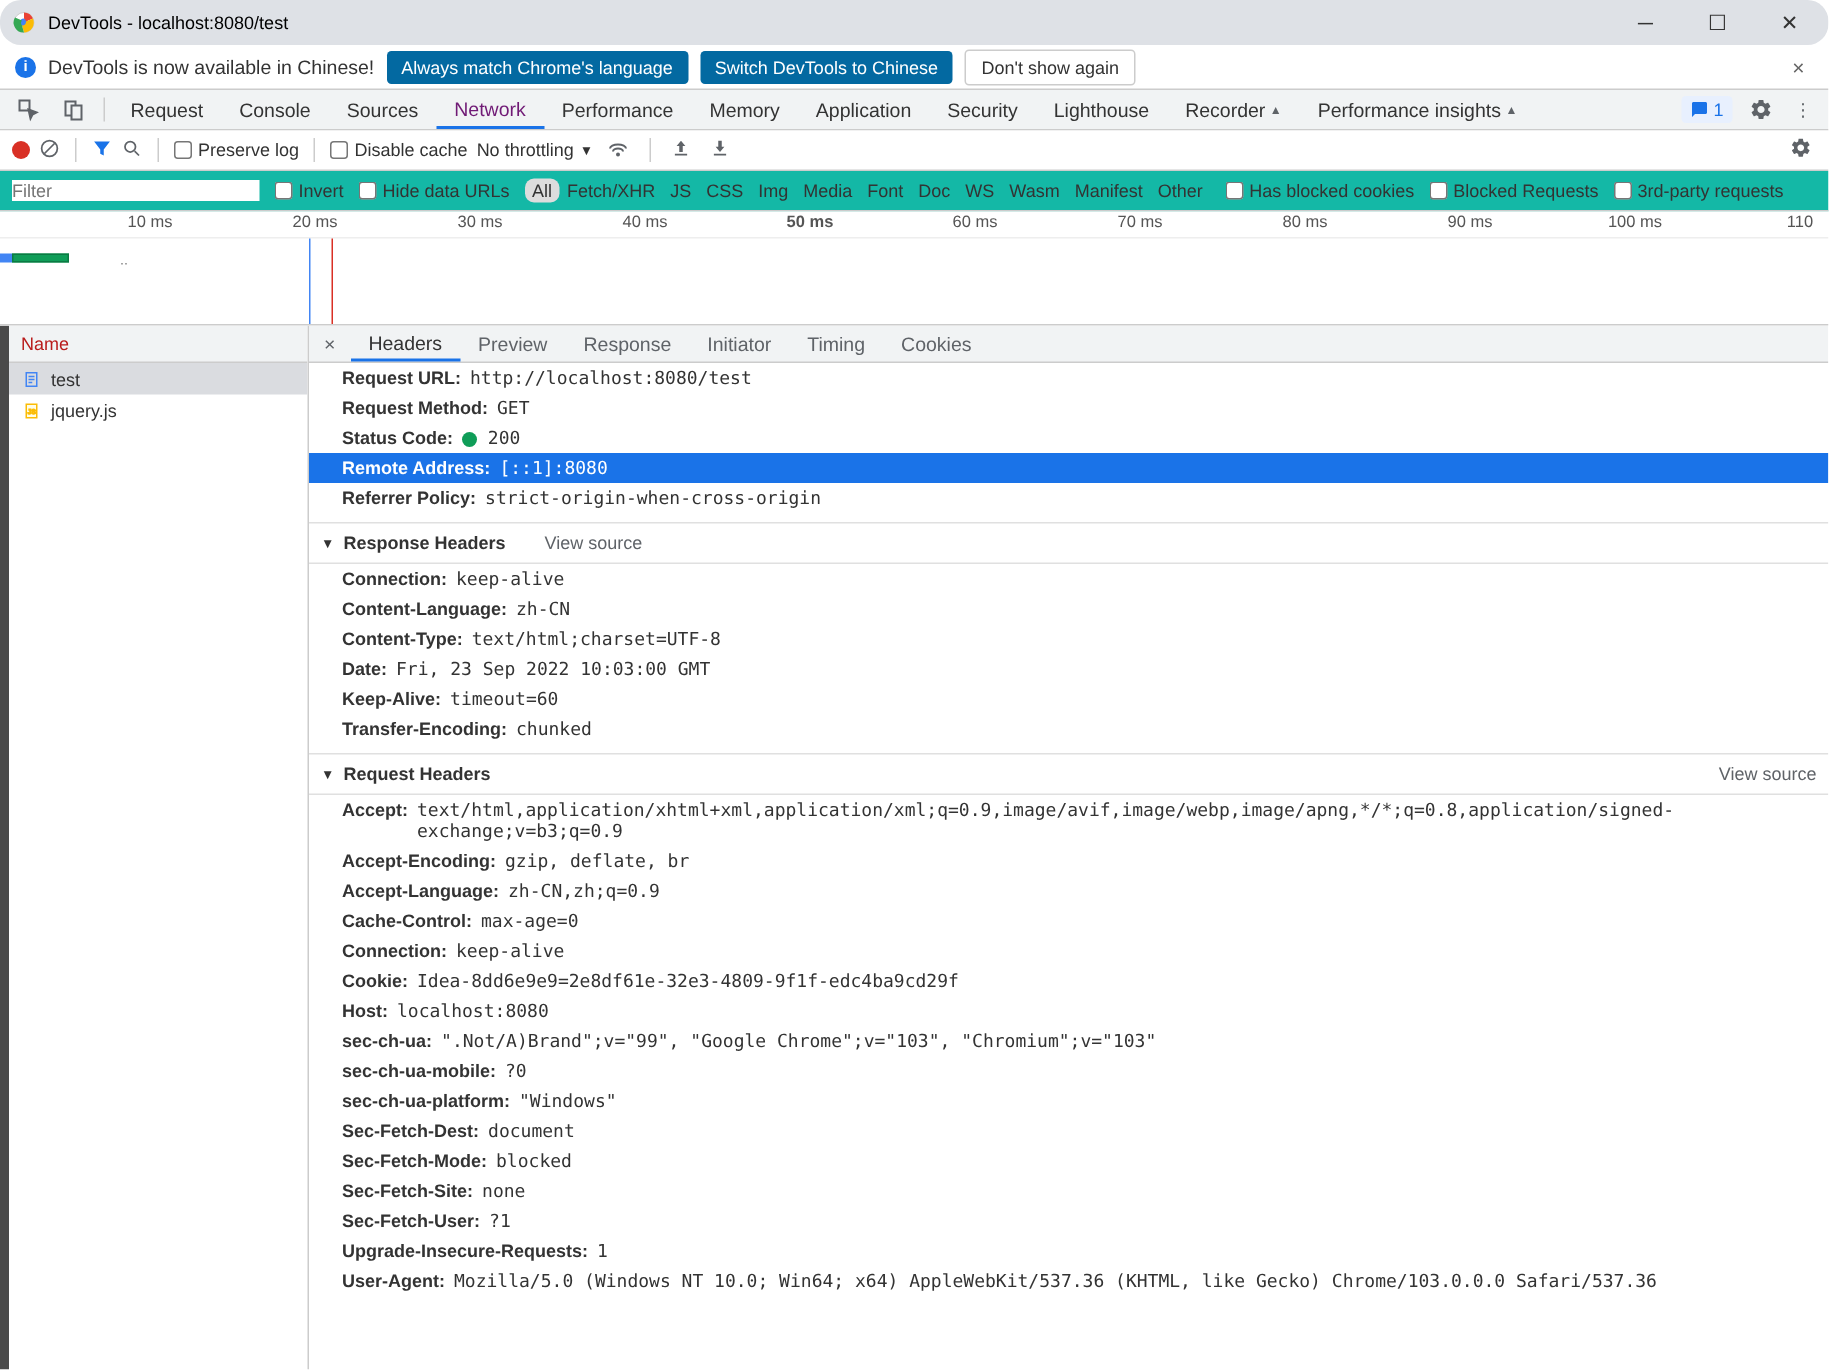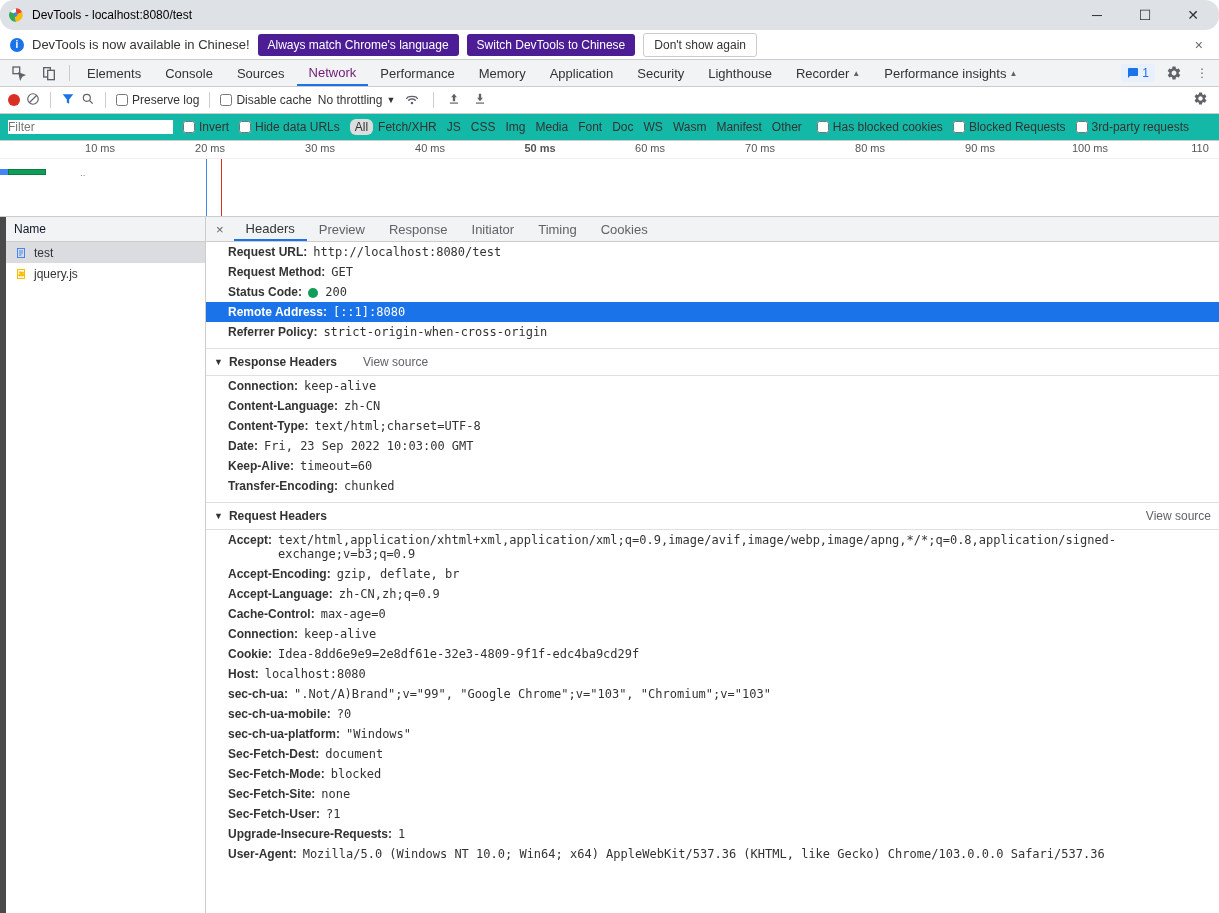--- a/index.html
+++ b/index.html
@@ -7,21 +7,21 @@
 
 .titlebar { height: 30px; background: #dee1e6; display: flex; align-items: center; padding: 0 8px; border-radius: 14px; }
 .titlebar .chrome-icon { width: 16px; height: 16px; margin-right: 8px; }
 .titlebar .title { flex: 1; font-size: 12px; color: #000; }
 .titlebar .win-controls { display: flex; gap: 20px; margin-right: 4px; }
 .titlebar .win-controls span { font-size: 14px; color: #333; cursor: pointer; width: 28px; text-align: center; }
 
 .infobar { height: 30px; background: #fff; border-bottom: 1px solid #ccc; display: flex; align-items: center; padding: 0 10px; gap: 8px; }
 .infobar .info-icon { width: 14px; height: 14px; border-radius: 50%; background: #1a73e8; color: #fff; font-size: 10px; font-weight: bold; display: flex; align-items: center; justify-content: center; }
 .infobar .msg { font-size: 13px; color: #333; }
-.infobar .btn-primary { background: #4c1d95; color: #fff; border: none; padding: 4px 10px; border-radius: 3px; font-size: 12px; cursor: pointer; }
+.infobar .btn-primary { background: #0369a1; color: #fff; border: none; padding: 4px 10px; border-radius: 3px; font-size: 12px; cursor: pointer; }
 .infobar .btn-outline { background: #fff; color: #333; border: 1px solid #ccc; padding: 4px 10px; border-radius: 3px; font-size: 12px; cursor: pointer; }
 .infobar .close-x { margin-left: auto; font-size: 14px; color: #666; cursor: pointer; padding: 0 6px; }
 
 .main-tabs { height: 27px; border-bottom: 1px solid #ccc; display: flex; align-items: stretch; padding: 0 4px; background: #f1f3f4; }
 .main-tabs .tool-icon { display: flex; align-items: center; padding: 0 7px; cursor: pointer; color: #5f6368; }
 .main-tabs .tool-icon svg { width: 16px; height: 16px; }
 .main-tabs .sep { width: 1px; background: #ccc; margin: 5px 5px; }
 .main-tabs .tab { padding: 0 12px; display: flex; align-items: center; cursor: pointer; color: #333; font-size: 13px; }
 .main-tabs .tab.active { color: #701a75; border-bottom: 2px solid #1a73e8; }
 .main-tabs .spacer { flex: 1; }
@@ -49,21 +49,21 @@
 .timeline .ticks { position: relative; height: 18px; border-bottom: 1px solid #eee; }
 .timeline .tick { position: absolute; font-size: 11px; color: #555; transform: translateX(-50%); top: 1px; }
 .timeline .bars { position: relative; height: 7px; margin-top: 10px; }
 .timeline .bar-green { position: absolute; height: 6px; background: #0f9d58; border: 1px solid #0b7a43; }
 .timeline .bar-blue { position: absolute; height: 6px; background: #4285f4; }
 .timeline .vline { position: absolute; top: 18px; bottom: 0; width: 1px; }
 .timeline .dots { position: absolute; font-size: 8px; color: #666; }
 
 .content-split { display: flex; height: calc(913px - 30px - 30px - 27px - 27px - 27px - 76px); border-left: 6px solid #4a4a4a; }
 .left-panel { width: 200px; border-right: 1px solid #ccc; background: #fff; overflow: hidden; }
-.left-panel .header { height: 25px; background: #f1f3f4; border-bottom: 1px solid #ccc; display: flex; align-items: center; padding: 0 8px; font-size: 12px; color: #0f172a; }
+.left-panel .header { height: 25px; background: #f1f3f4; border-bottom: 1px solid #ccc; display: flex; align-items: center; padding: 0 8px; font-size: 12px; color: #b91c1c; }
 .left-panel .row { height: 21px; display: flex; align-items: center; padding: 0 8px; gap: 6px; font-size: 12px; cursor: pointer; }
 .left-panel .row.selected { background: #dadce0; }
 .left-panel .row .file-icon { width: 14px; height: 14px; display: inline-flex; align-items: center; justify-content: center; }
 
 .right-panel { flex: 1; display: flex; flex-direction: column; overflow: hidden; }
 .detail-tabs { height: 25px; background: #f1f3f4; border-bottom: 1px solid #ccc; display: flex; align-items: stretch; }
 .detail-tabs .close-x { padding: 0 10px; display: flex; align-items: center; cursor: pointer; color: #5f6368; font-size: 13px; }
 .detail-tabs .dtab { padding: 0 12px; display: flex; align-items: center; cursor: pointer; font-size: 13px; color: #5f6368; }
 .detail-tabs .dtab.active { color: #333; border-bottom: 2px solid #1a73e8; }
 
@@ -121,21 +121,21 @@
       </svg>
   </span>
   <span class="tool-icon">
     <svg viewBox="0 0 24 24" fill="none" stroke="currentColor" stroke-width="2">
         <rect x="4" y="4" width="10" height="14"></rect>
         <rect x="10" y="8" width="10" height="14" fill="#f1f3f4"></rect>
       </svg>
   </span>
   <span class="sep"></span>
   <div id="main-tabs-container" style="display:flex;">
-      <div class="tab">Elements</div>
+      <div class="tab">Request</div>
       <div class="tab">Console</div>
       <div class="tab">Sources</div>
       <div class="tab active">Network</div>
       <div class="tab">Performance</div>
       <div class="tab">Memory</div>
       <div class="tab">Application</div>
       <div class="tab">Security</div>
       <div class="tab">Lighthouse</div>
       <div class="tab">Recorder<span style="font-size: 8px; margin-left: 3px; color: rgb(95, 99, 104);"> ▲</span></div>
       <div class="tab">Performance insights<span style="font-size: 8px; margin-left: 3px; color: rgb(95, 99, 104);"> ▲</span></div>

